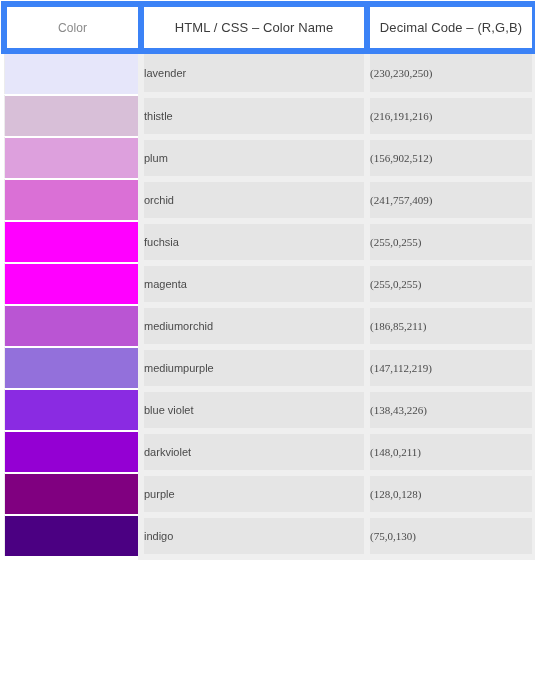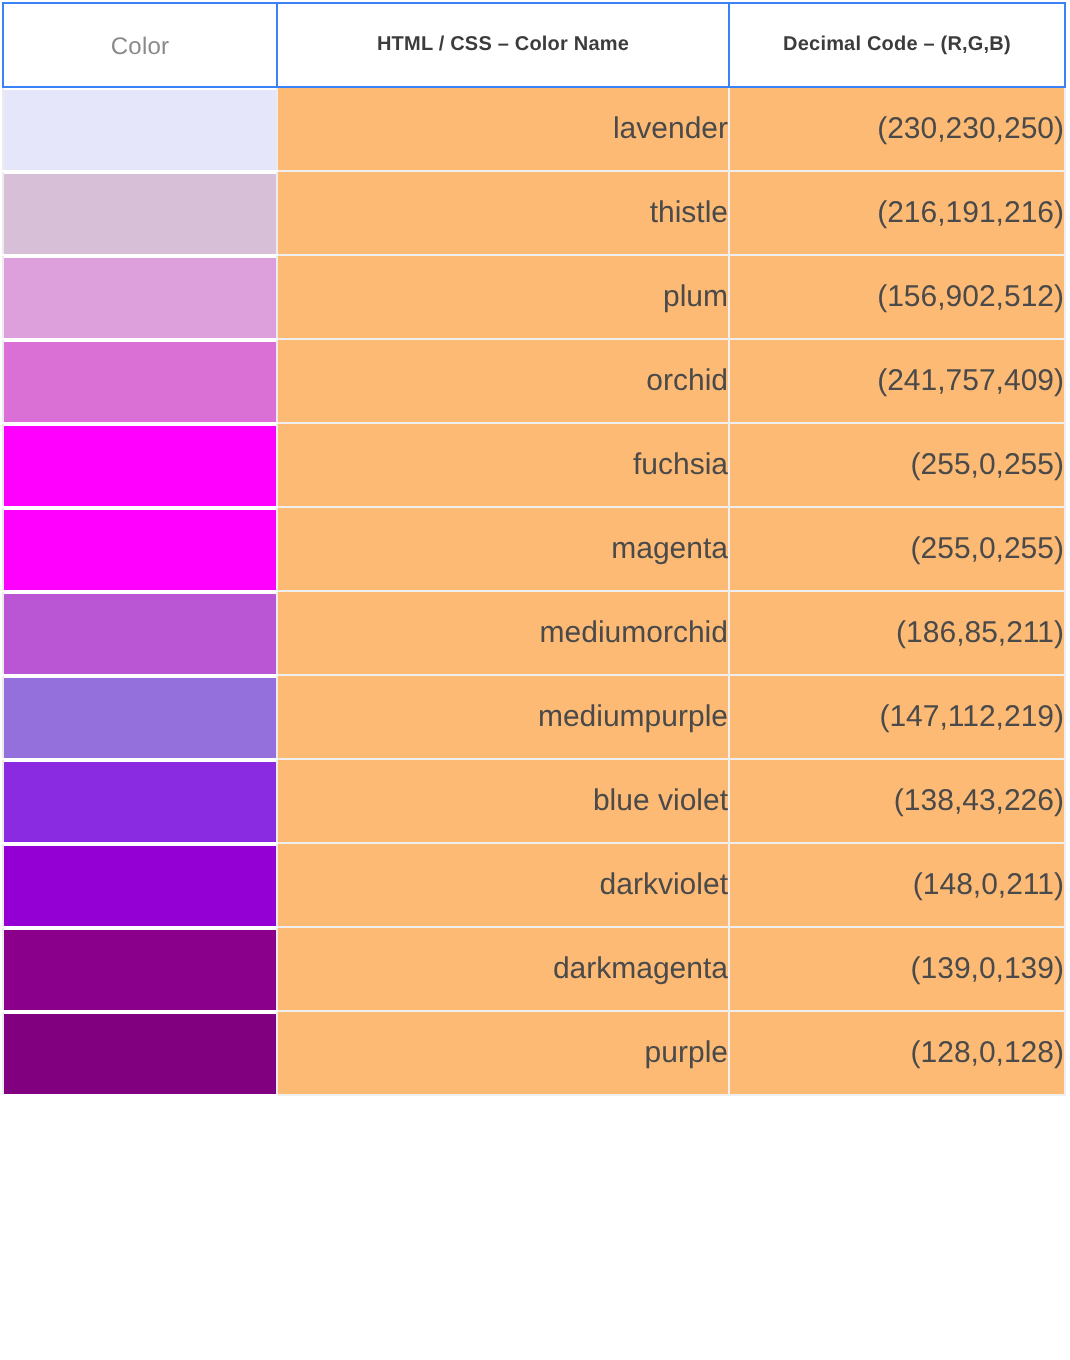--- a/index.html
+++ b/index.html
@@ -21,29 +21,29 @@
     width: 531px;
     margin: 1px 0 0 1px;
   }
 
   .color-table col.col-swatch { width: 137px; }
   .color-table col.col-name   { width: 226px; }
   .color-table col.col-rgb    { width: 168px; }
 
   .color-table th,
   .color-table td {
-    border: 1px solid #3b82f6;
+    border: 6px solid #3b82f6;
     padding: 0;
     margin: 0;
   }
 
   thead th {
     height: 41px;
-    font-size: 10px;
-    font-weight: bold;
+    font-size: 13px;
+    font-weight: normal;
     color: #3c3c3c;
     letter-spacing: 0.1px;
     text-align: center;
     vertical-align: middle;
     background: #ffffff;
   }
 
   thead th.head-color {
     font-weight: normal;
     color: #8a8a8a;
@@ -61,29 +61,29 @@
   }
 
   .swatch {
     display: block;
     width: 100%;
     height: 40px;
   }
 
   td.name-cell,
   td.rgb-cell {
-    text-align: right;
+    text-align: left;
     vertical-align: middle;
-    font-size: 15px;
+    font-size: 11px;
     color: #4a4a4a;
-    background: #fdba74;
+    background: #e5e5e5;
     border-color: #efefef;
   }
 
-  td.rgb-cell { color: #4a4a4a; }
+  td.rgb-cell { color: #4a4a4a; font-family: Liberation Serif, serif; }
 </style>
 </head>
 <body>
 
 <table class="color-table">
   <colgroup>
     <col class="col-swatch">
     <col class="col-name">
     <col class="col-rgb">
   </colgroup>
@@ -160,26 +160,26 @@
       </tr>
       <tr>
         <td class="swatch-cell">
           <span class="swatch" style="background-color: rgb(148, 0, 211);"></span>
         </td>
         <td class="name-cell">darkviolet</td>
         <td class="rgb-cell">(148,0,211)</td>
       </tr>
       <tr>
         <td class="swatch-cell">
-          <span class="swatch" style="background-color: rgb(139, 0, 139);"></span>
-        </td>
-        <td class="name-cell">darkmagenta</td>
-        <td class="rgb-cell">(139,0,139)</td>
-      </tr>
-      <tr>
-        <td class="swatch-cell">
           <span class="swatch" style="background-color: rgb(128, 0, 128);"></span>
         </td>
         <td class="name-cell">purple</td>
         <td class="rgb-cell">(128,0,128)</td>
       </tr>
+      <tr>
+        <td class="swatch-cell">
+          <span class="swatch" style="background-color: rgb(75, 0, 130);"></span>
+        </td>
+        <td class="name-cell">indigo</td>
+        <td class="rgb-cell">(75,0,130)</td>
+      </tr>
     </tbody>
 </table>
 
 </body></html>

